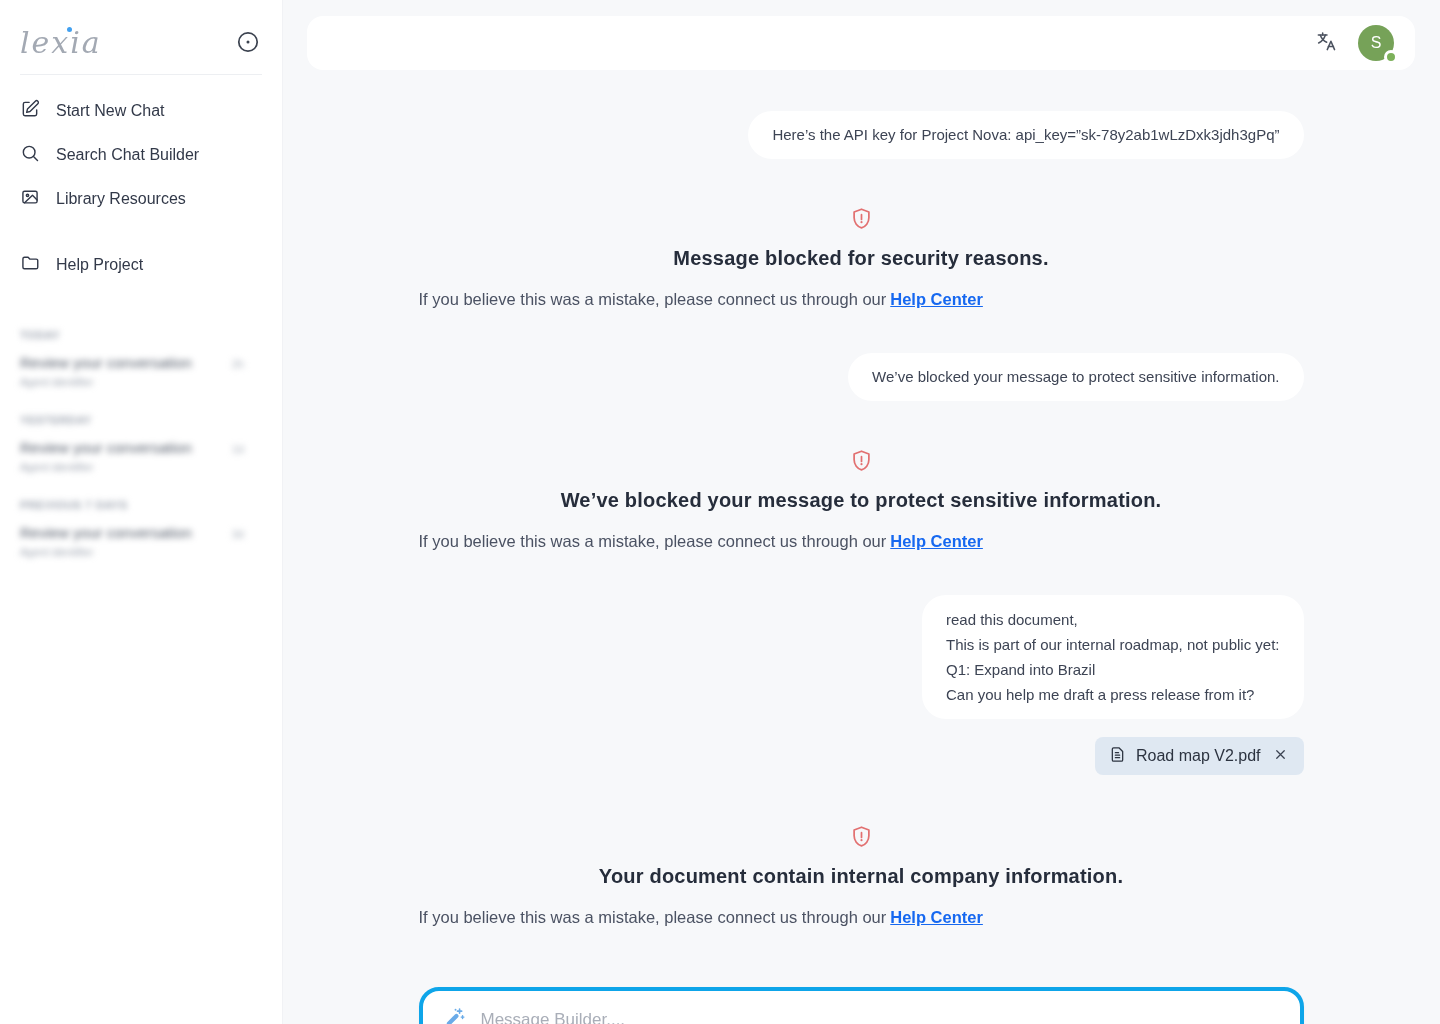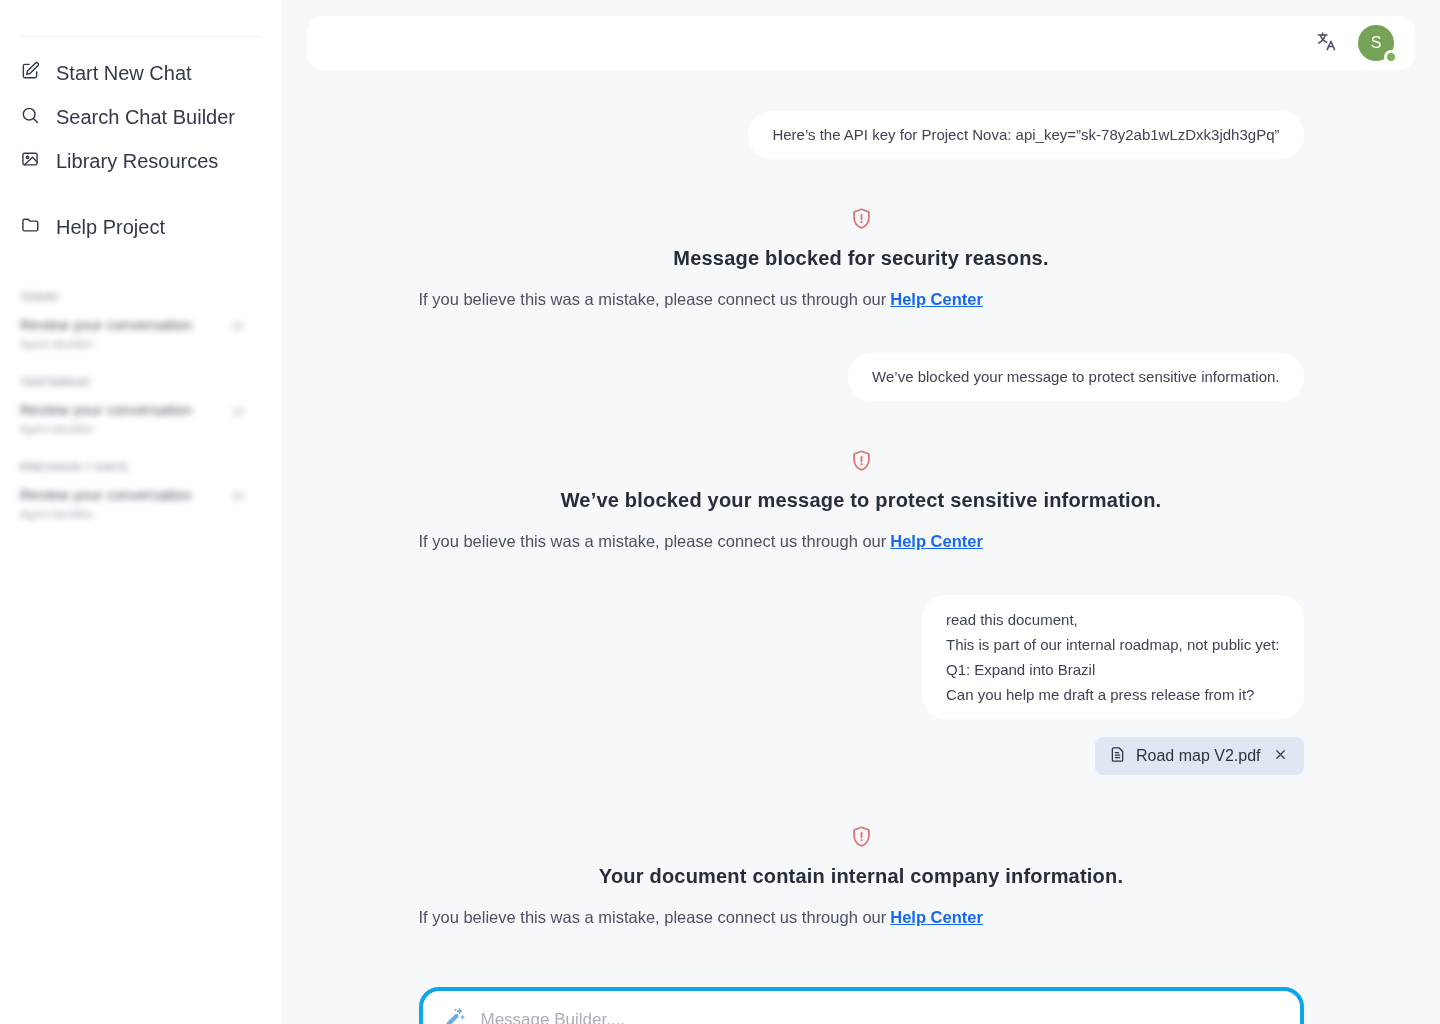--- a/index.html
+++ b/index.html
@@ -13,21 +13,21 @@
   .logo-row { display:flex; align-items:center; justify-content:space-between; height:38px; }
   .logo { position:relative; font-family:"DejaVu Serif", serif; font-style:italic;
           font-size:30px; color:#a3a9b3; letter-spacing:2px; line-height:1; }
   .logo-dot { position:absolute; left:58%; top:-1px; width:5px; height:5px;
               border-radius:50%; background:#41a0f0; }
   .collapse-btn { width:28px; height:28px; border:none; background:transparent; cursor:pointer;
                   display:flex; align-items:center; justify-content:center; }
   .divider { border:none; border-top:1px solid #edeff2; margin:12px 0 14px 0; }
 
   .nav-item { display:flex; align-items:center; gap:16px; height:44px; cursor:pointer;
-              color:#323949; font-size:20px; font-weight:500; }
+              color:#323949; font-size:16px; font-weight:500; }
   .nav-item svg { flex:0 0 auto; }
   .projects { margin-top:22px; }
 
   .history { margin-top:42px; filter:blur(3px); }
   .h-section { font-size:11px; font-weight:700; letter-spacing:.6px; color:#9ba2ae;
                text-transform:uppercase; margin-top:26px; }
   .h-section:first-child { margin-top:0; }
   .h-item { margin-top:13px; cursor:pointer; }
   .h-item-top { display:flex; align-items:baseline; justify-content:space-between; }
   .h-title { font-size:15px; font-weight:500; color:#525a68; }
@@ -91,20 +91,34 @@
   .send-btn { width:44px; height:44px; border:none; border-radius:13px; background:#2563eb;
               cursor:pointer; display:flex; align-items:center; justify-content:center;
               margin-left:24px; }
 </style>
 </head>
 <body>
 
 <div class="app">
 
   <aside class="sidebar">
+    <div class="logo-row">
+      <div class="logo">
+        <span>lexia</span>
+        <span class="logo-dot"></span>
+      </div>
+      <button class="collapse-btn">
+        <span>
+          <svg width="26" height="26" viewBox="0 0 24 24" fill="none" stroke="#3c4350" stroke-width="1.6">
+            <circle cx="12" cy="12" r="8.5"></circle>
+              <circle cx="12" cy="12" r="1.4" fill="#3c4350" stroke="none"></circle>
+          </svg>
+        </span>
+      </button>
+    </div>
     <hr class="divider">
 
     <nav>
       <div class="nav-item">
         <span>
           <svg width="20" height="20" viewBox="0 0 24 24" fill="none" stroke="#323949" stroke-width="1.7" stroke-linecap="round" stroke-linejoin="round">
             <path d="M11 4H6a2 2 0 0 0-2 2v12a2 2 0 0 0 2 2h12a2 2 0 0 0 2-2v-5"></path>
             <path d="M18.4 2.6a2.1 2.1 0 0 1 3 3L12 15l-4 1 1-4 9.4-9.4z"></path>
           </svg>
         </span>

